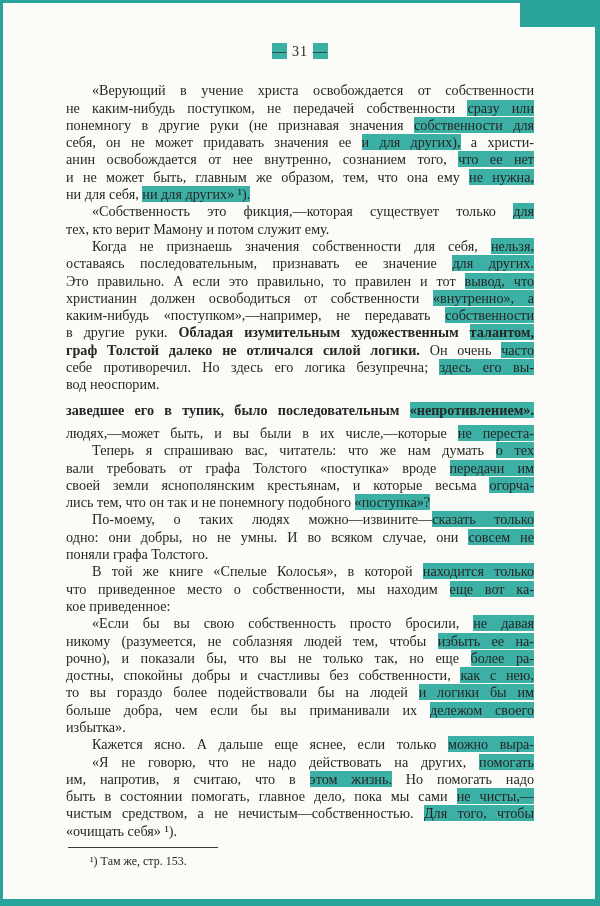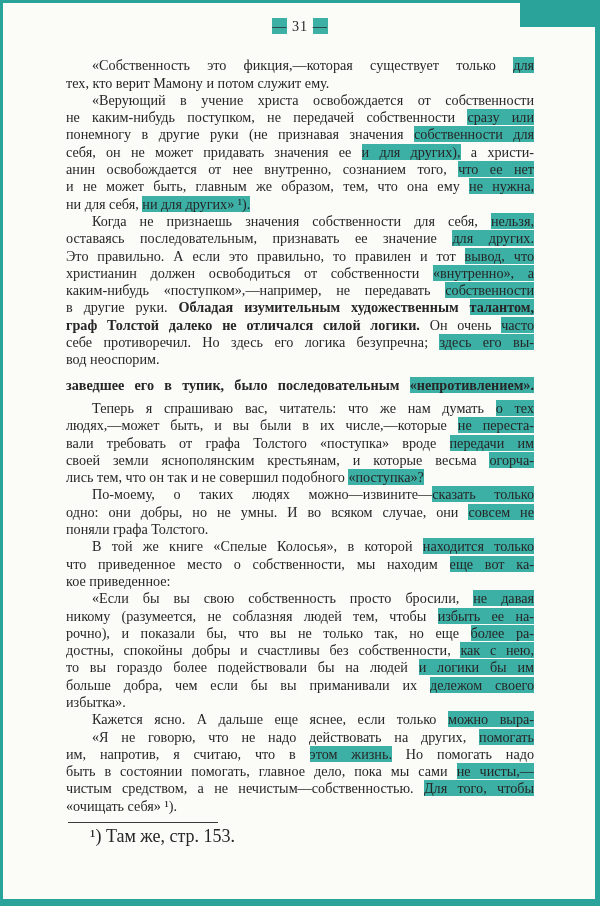--- a/index.html
+++ b/index.html
@@ -21,21 +21,21 @@
   .corner-artifact {
     position: absolute;
     top: 0; right: 0;
     width: 80px; height: 27px;
     background: var(--frame, #2aa39a);
   }
   .content {
     position: absolute;
     left: 0; top: 0;
     width: 600px; height: 906px;
-    padding: 18px 66px 0 66px;
+    padding: 43px 66px 0 66px;
     box-sizing: border-box;
     color: var(--ink, #262626);
     font-size: 14.2px;
     line-height: 17.3px;
   }
   .block { overflow: hidden; }
   .block.bold .line, .b { font-weight: bold; }
   .block.spaced { margin: 8px 0 6px 0; }
   .block.center .line { text-align: center; text-align-last: center; letter-spacing: 1px; }
   .block[data-name="page-number"] { margin-bottom: 22px; }
@@ -49,69 +49,69 @@
   .hl {
     background: var(--highlight, #3db0a6);
   }
   .footnote { margin-top: 7px; }
   .fn-rule {
     width: 150px;
     border-top: 1.2px solid #3a3a3a;
     margin: 0 0 5px 2px;
   }
   .fn-text {
-    font-size: 18px;
+    font-size: 12px;
     line-height: 16px;
     padding-left: 24px;
   }
 </style>
 </head>
 <body>
 
 <div class="scan" data-name="scanned-book-page">
   <div class="paper" data-name="paper-background"></div>
   <div class="corner-artifact" data-name="scan-corner-artifact"></div>
   <div class="content" data-name="page-content">
     <div data-name="text-column">
         <div class="block center" data-name="page-number">
           <div class="line last" data-name="text-line"><span class="hl" data-name="scan-highlight-artifact">—</span><span data-name="text-run"> 31 </span><span class="hl" data-name="scan-highlight-artifact">—</span></div>
         </div>
         <div class="block" data-name="paragraph">
-          <div class="line indent" data-name="text-line"><span data-name="text-run">«Собственность это фикция,—которая существует только </span><span class="hl" data-name="scan-highlight-artifact">для</span></div>
-          <div class="line last" data-name="text-line"><span data-name="text-run">тех, кто верит Мамону и потом служит ему.</span></div>
-        </div>
-        <div class="block" data-name="paragraph">
           <div class="line indent" data-name="text-line"><span data-name="text-run">«Верующий в учение христа освобождается от собственности</span></div>
           <div class="line" data-name="text-line"><span data-name="text-run">не каким-нибудь поступком, не передачей собственности </span><span class="hl" data-name="scan-highlight-artifact">сразу или</span></div>
           <div class="line" data-name="text-line"><span data-name="text-run">понемногу в другие руки (не признавая значения </span><span class="hl" data-name="scan-highlight-artifact">собственности для</span></div>
           <div class="line" data-name="text-line"><span data-name="text-run">себя, он не может придавать значения ее </span><span class="hl" data-name="scan-highlight-artifact">и для других),</span><span data-name="text-run"> а христи-</span></div>
           <div class="line" data-name="text-line"><span data-name="text-run">анин освобождается от нее внутренно, сознанием того, </span><span class="hl" data-name="scan-highlight-artifact">что ее нет</span></div>
           <div class="line" data-name="text-line"><span data-name="text-run">и не может быть, главным же образом, тем, что она ему </span><span class="hl" data-name="scan-highlight-artifact">не нужна,</span></div>
           <div class="line last" data-name="text-line"><span data-name="text-run">ни для себя, </span><span class="hl" data-name="scan-highlight-artifact">ни для других» ¹).</span></div>
+        </div>
+        <div class="block" data-name="paragraph">
+          <div class="line indent" data-name="text-line"><span data-name="text-run">«Собственность это фикция,—которая существует только </span><span class="hl" data-name="scan-highlight-artifact">для</span></div>
+          <div class="line last" data-name="text-line"><span data-name="text-run">тех, кто верит Мамону и потом служит ему.</span></div>
         </div>
         <div class="block" data-name="paragraph">
           <div class="line indent" data-name="text-line"><span data-name="text-run">Когда не признаешь значения собственности для себя, </span><span class="hl" data-name="scan-highlight-artifact">нельзя,</span></div>
           <div class="line" data-name="text-line"><span data-name="text-run">оставаясь последовательным, признавать ее значение </span><span class="hl" data-name="scan-highlight-artifact">для других.</span></div>
           <div class="line" data-name="text-line"><span data-name="text-run">Это правильно. А если это правильно, то правилен и тот </span><span class="hl" data-name="scan-highlight-artifact">вывод, что</span></div>
           <div class="line" data-name="text-line"><span data-name="text-run">христианин должен освободиться от собственности </span><span class="hl" data-name="scan-highlight-artifact">«внутренно», а</span></div>
           <div class="line" data-name="text-line"><span data-name="text-run">каким-нибудь «поступком»,—например, не передавать </span><span class="hl" data-name="scan-highlight-artifact">собственности</span></div>
           <div class="line" data-name="text-line"><span data-name="text-run">в другие руки. </span><span class="b" data-name="text-run">Обладая изумительным художественным </span><span class="b hl" data-name="scan-highlight-artifact">талантом,</span></div>
           <div class="line" data-name="text-line"><span class="b" data-name="text-run">граф Толстой далеко не отличался силой логики.</span><span data-name="text-run"> Он очень </span><span class="hl" data-name="scan-highlight-artifact">часто</span></div>
           <div class="line" data-name="text-line"><span data-name="text-run">себе противоречил. Но здесь его логика безупречна; </span><span class="hl" data-name="scan-highlight-artifact">здесь его вы-</span></div>
           <div class="line last" data-name="text-line"><span data-name="text-run">вод неоспорим.</span></div>
         </div>
         <div class="block bold spaced" data-name="emphasis-paragraph">
           <div class="line" data-name="text-line"><span data-name="text-run">заведшее его в тупик, было последовательным </span><span class="hl" data-name="scan-highlight-artifact">«непротивлением».</span></div>
         </div>
         <div class="block" data-name="paragraph">
+          <div class="line" data-name="text-line"><span data-name="text-run">людях,—может быть, и вы были в их числе,—которые </span><span class="hl" data-name="scan-highlight-artifact">не переста-</span></div>
           <div class="line indent" data-name="text-line"><span data-name="text-run">Теперь я спрашиваю вас, читатель: что же нам думать </span><span class="hl" data-name="scan-highlight-artifact">о тех</span></div>
-          <div class="line" data-name="text-line"><span data-name="text-run">людях,—может быть, и вы были в их числе,—которые </span><span class="hl" data-name="scan-highlight-artifact">не переста-</span></div>
           <div class="line" data-name="text-line"><span data-name="text-run">вали требовать от графа Толстого «поступка» вроде </span><span class="hl" data-name="scan-highlight-artifact">передачи им</span></div>
           <div class="line" data-name="text-line"><span data-name="text-run">своей земли яснополянским крестьянам, и которые весьма </span><span class="hl" data-name="scan-highlight-artifact">огорча-</span></div>
-          <div class="line last" data-name="text-line"><span data-name="text-run">лись тем, что он так и не совершил подобного </span><span class="hl" data-name="scan-highlight-artifact">«поступка»?</span></div>
+          <div class="line last" data-name="text-line"><span data-name="text-run">лись тем, что он так и не понемногу подобного </span><span class="hl" data-name="scan-highlight-artifact">«поступка»?</span></div>
         </div>
         <div class="block" data-name="paragraph">
           <div class="line indent" data-name="text-line"><span data-name="text-run">По-моему, о таких людях можно—извините—</span><span class="hl" data-name="scan-highlight-artifact">сказать только</span></div>
           <div class="line" data-name="text-line"><span data-name="text-run">одно: они добры, но не умны. И во всяком случае, они </span><span class="hl" data-name="scan-highlight-artifact">совсем не</span></div>
           <div class="line last" data-name="text-line"><span data-name="text-run">поняли графа Толстого.</span></div>
         </div>
         <div class="block" data-name="paragraph">
           <div class="line indent" data-name="text-line"><span data-name="text-run">В той же книге «Спелые Колосья», в которой </span><span class="hl" data-name="scan-highlight-artifact">находится только</span></div>
           <div class="line" data-name="text-line"><span data-name="text-run">что приведенное место о собственности, мы находим </span><span class="hl" data-name="scan-highlight-artifact">еще вот ка-</span></div>
           <div class="line last" data-name="text-line"><span data-name="text-run">кое приведенное:</span></div>

